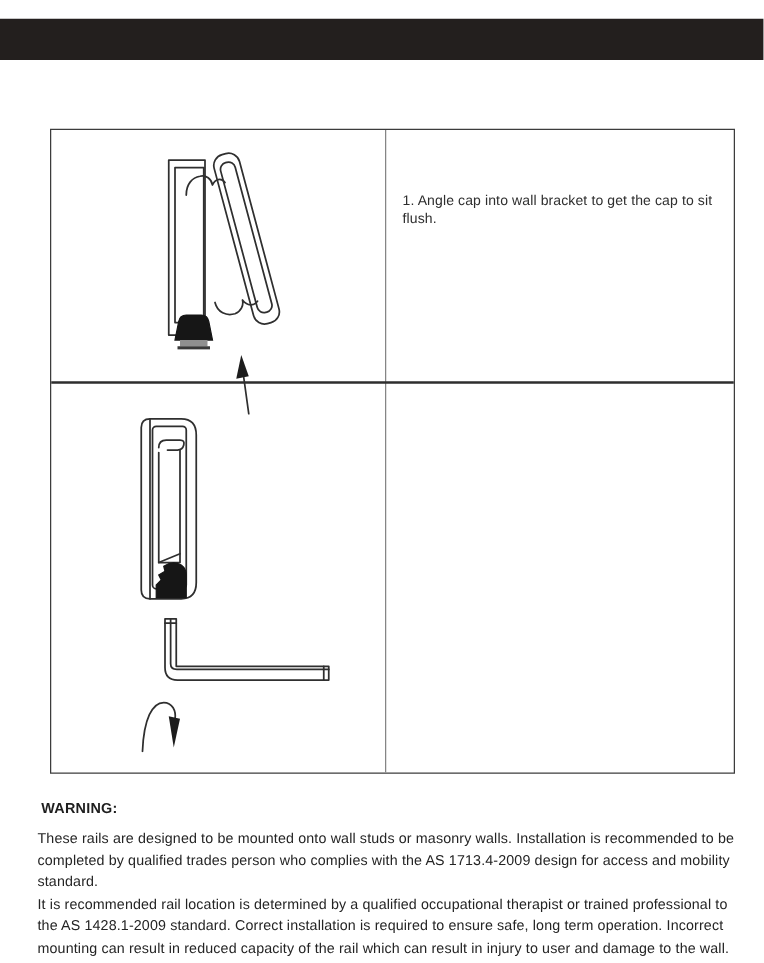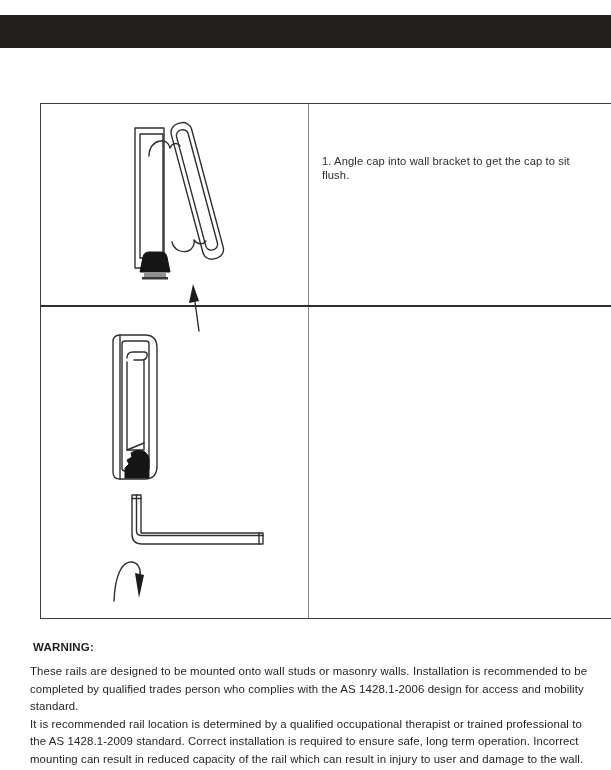--- a/index.html
+++ b/index.html
@@ -13,21 +13,21 @@
     background:#231f1e;
   }
   .title-bar .title{
     display:block;line-height:33px;padding-left:13px;
     font-size:22px;color:#ffffff;font-weight:400;letter-spacing:0.3px;
     white-space:nowrap;
     margin-top:38px;
   }
   .panel{
     position:absolute;left:40px;top:103px;width:546px;height:514px;
-    border:1px solid #3c3c3c;background:#ffffff;padding-left:24px;
+    border:1px solid #3c3c3c;background:#ffffff;
   }
   .v-divider{
     position:absolute;left:267px;top:0;bottom:0;width:1px;background:#858585;
   }
   .h-divider{
     position:absolute;left:0;right:0;top:201px;height:1.6px;background:#2e2e2e;
   }
   .diagram-svg{position:absolute;left:0;top:0;width:546px;height:514px;}
   .step-text{
     position:absolute;width:260px;font-size:11.2px;line-height:14px;
@@ -109,20 +109,20 @@
       </g>
     </svg>
 
     <div class="step-text step-1">1. Angle cap into wall bracket to get the cap to sit
 flush.</div>
   </div>
 
   <div class="warning-heading">WARNING:</div>
   <div class="warning-body">
     <p>These rails are designed to be mounted onto wall studs or masonry walls. Installation is recommended to be
-completed by qualified trades person who complies with the AS 1428.1-2006 design for access and mobility
+completed by qualified trades person who complies with the AS 1713.4-2009 design for access and mobility
 standard.</p>
     <p>It is recommended rail location is determined by a qualified occupational therapist or trained professional to
 the AS 1428.1-2009 standard. Correct installation is required to ensure safe, long term operation. Incorrect
 mounting can result in reduced capacity of the rail which can result in injury to user and damage to the wall.</p>
   </div>
 
 </div>
 
 </body></html>

